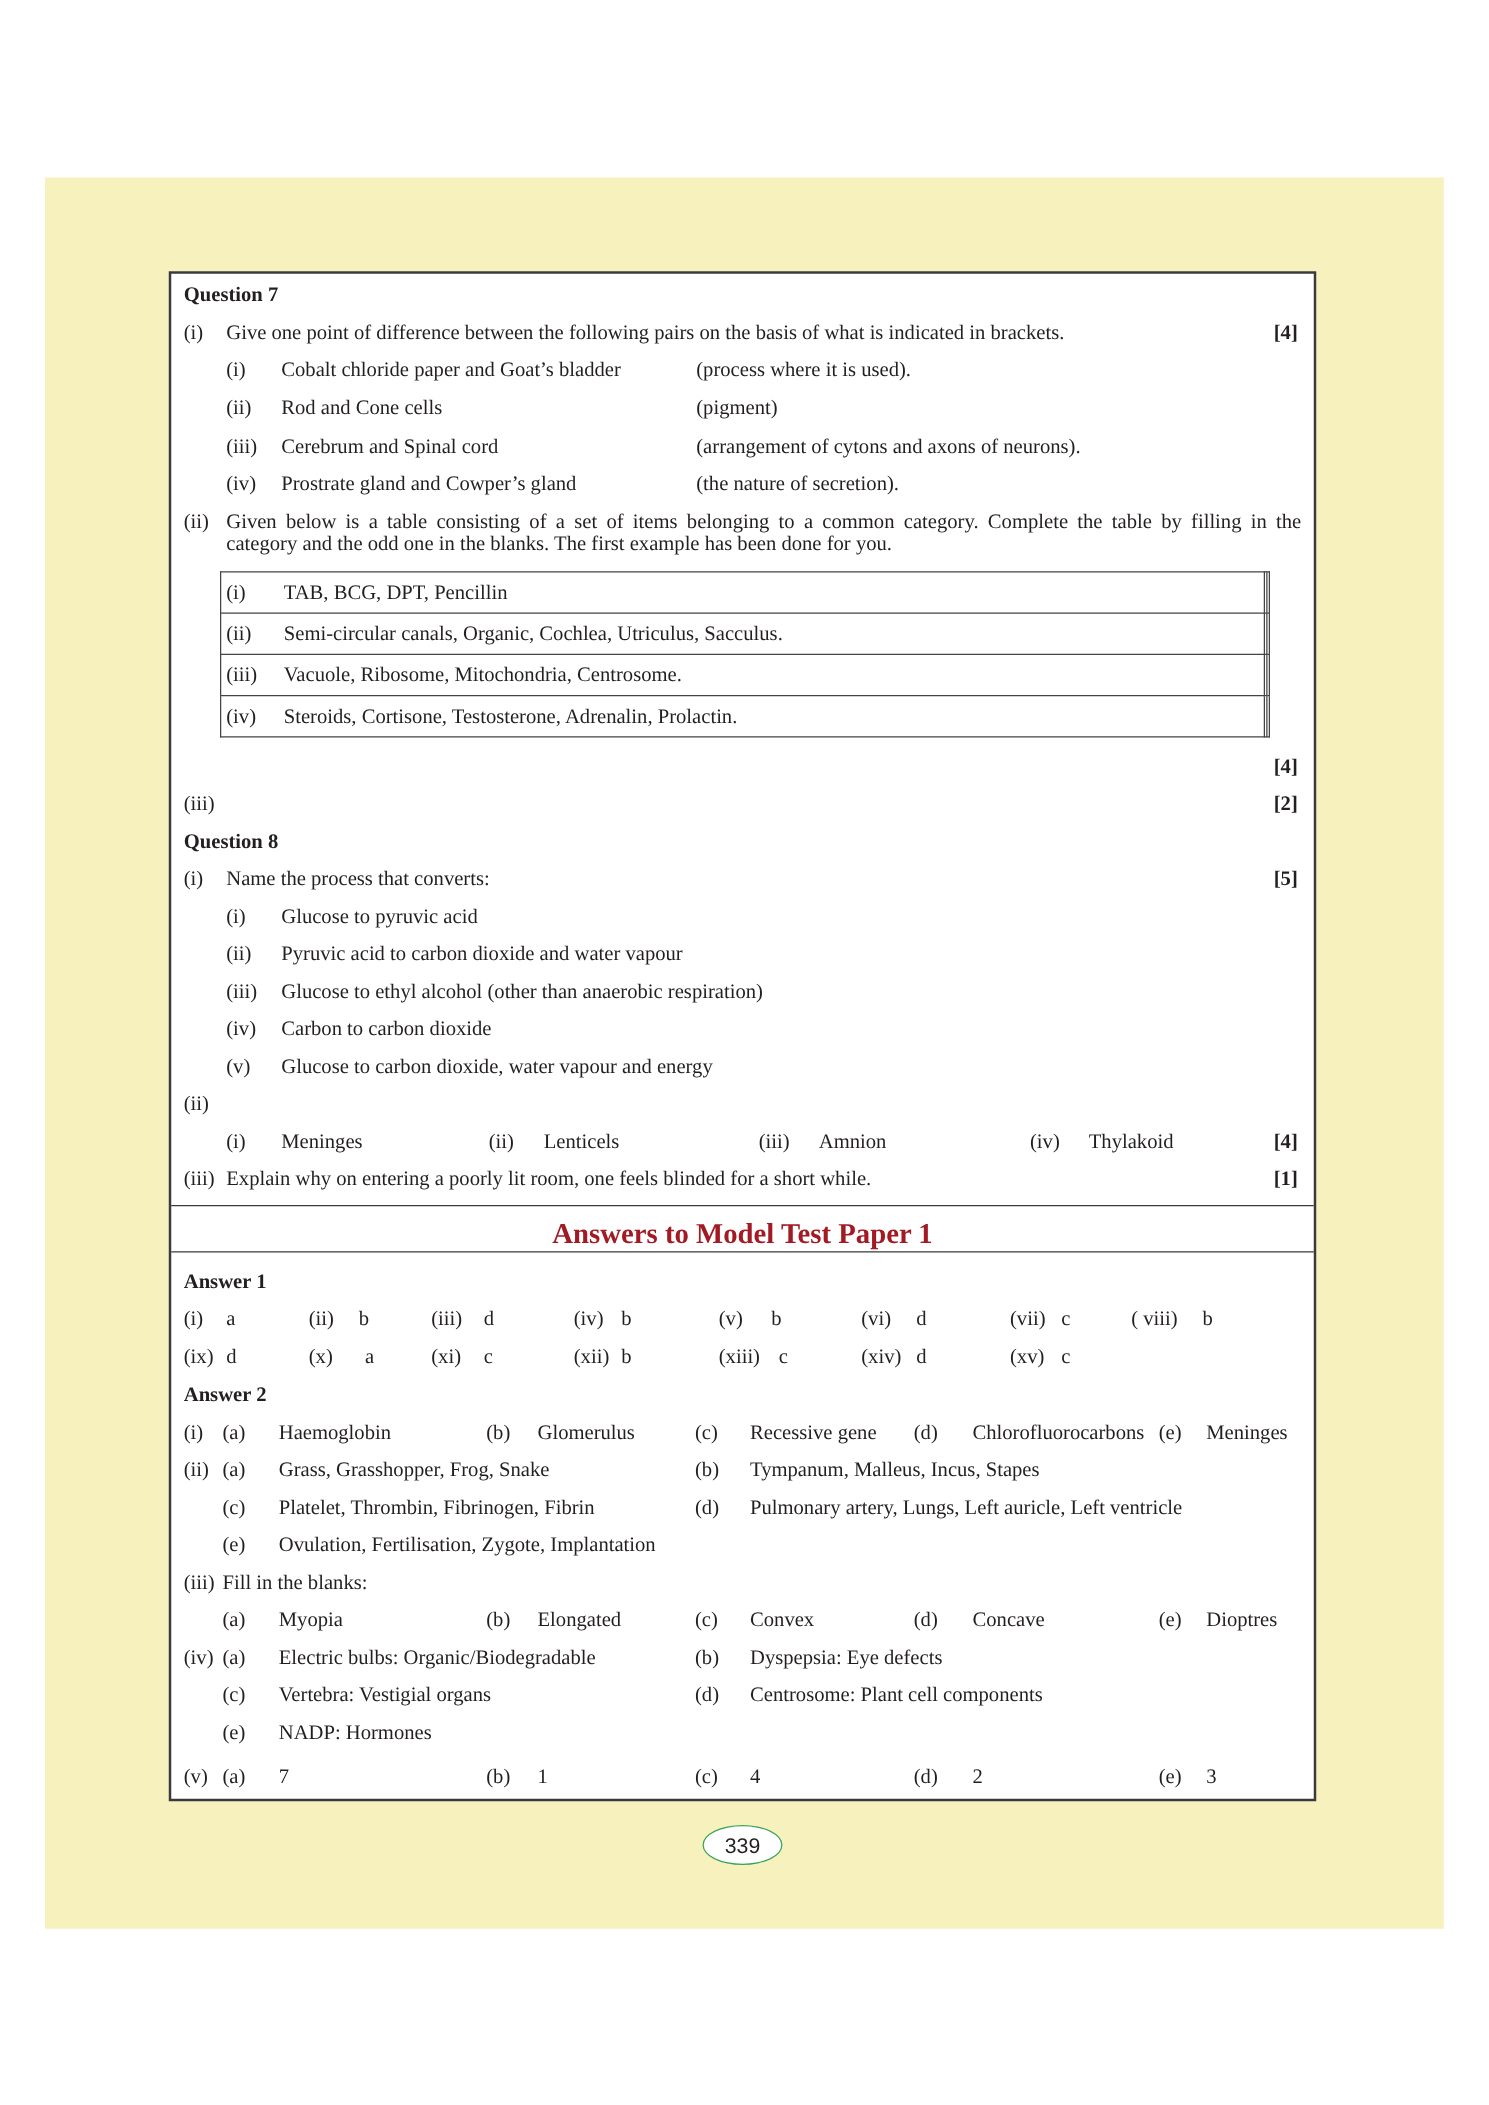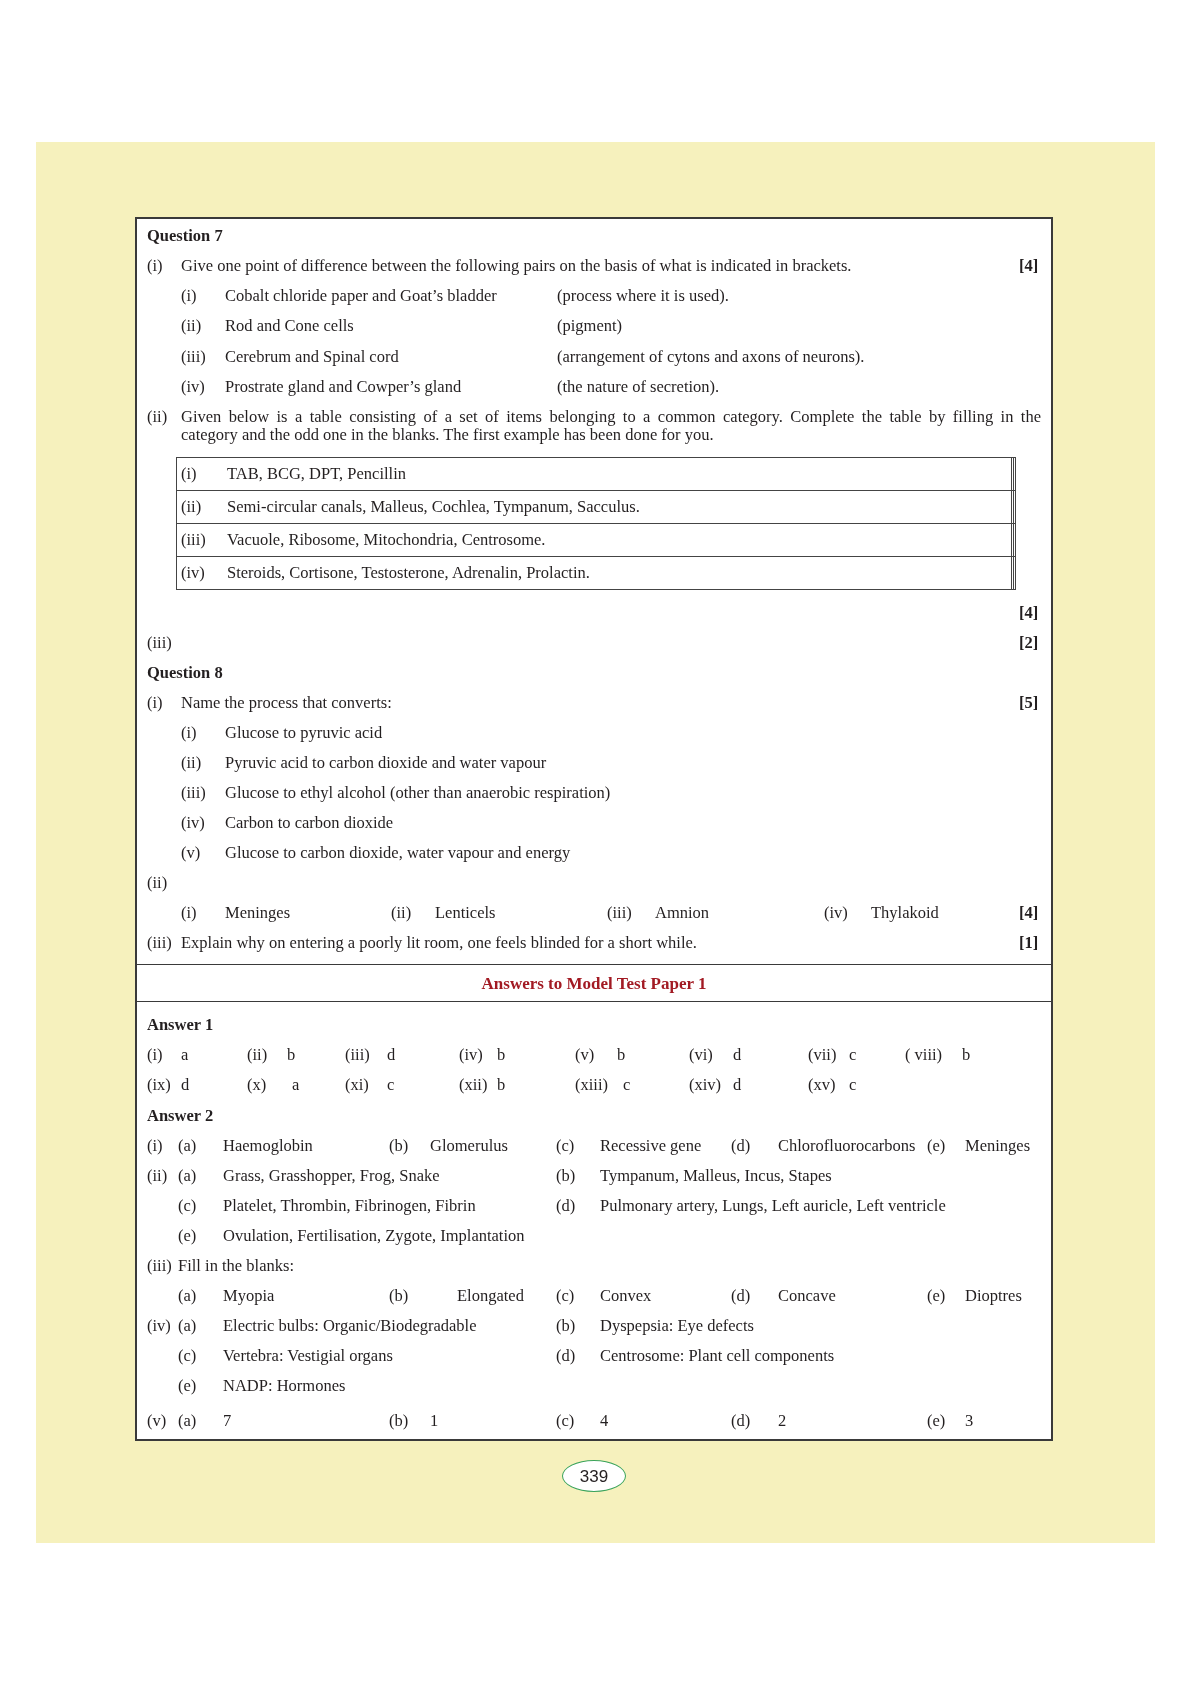--- a/index.html
+++ b/index.html
@@ -7,21 +7,21 @@
   .panel { position:absolute; left:36px; top:142px; width:1119px; height:1401px; background:#f6f1bd; }
   .box { position:absolute; left:135px; top:217px; width:918px; height:1224px; background:#fff; border:2px solid #3a3a3a; box-sizing:border-box; }
   .t { position:absolute; font-size:16.5px; white-space:nowrap; line-height:20px; }
   .b { font-weight:bold; }
   .mk { position:absolute; font-size:16.5px; font-weight:bold; white-space:nowrap; line-height:20px; }
   .tbl { position:absolute; left:39px; top:238px; width:840px; border-collapse:collapse; }
   .tbl td, .tbl th { border:1.5px solid #444; height:32px; font-size:16.5px; padding:0; vertical-align:middle; }
   .tbl th { font-weight:bold; text-align:center; }
   .tbl .num { display:inline-block; width:46px; padding-left:4px; }
   .hline { position:absolute; left:0; width:914px; height:0; border-top:1.5px solid #3a3a3a; }
-  .answers-title { position:absolute; left:0; width:914px; top:755px; text-align:center; color:#a21a23; font-weight:bold; font-size:17px; }
+  .answers-title { position:absolute; left:0; width:914px; top:755px; text-align:center; color:#a21a23; font-weight:bold; font-size:23px; }
   .pagenum { position:absolute; left:562px; top:1460px; width:64px; height:32px; border:1.5px solid #3aa35a; border-radius:50%; background:#fff; text-align:center; line-height:32px; font-family:"Liberation Sans", sans-serif; font-size:17px; box-sizing:border-box; }
 </style>
 </head>
 <body>
 
 <div class="panel"></div>
 
 <div class="box">
 
   <div class="t b" style="left:10px;top:7px;">Question 7</div>
@@ -47,21 +47,21 @@
   <div class="t" style="left:44px;top:206px;">category and the odd one in the blanks. The first example has been done for you.</div>
 
   <table class="tbl">
     <tbody>
     <tr>
       <td><span class="num">(i)</span><span>TAB, BCG, DPT, Pencillin</span></td>
       <td></td>
       <td></td>
     </tr>
     <tr>
-      <td><span class="num">(ii)</span><span>Semi-circular canals, Malleus, Cochlea, Tympanum, Sacculus.</span></td>
+      <td><span class="num">(ii)</span><span>Semi-circular canals, Organic, Cochlea, Utriculus, Sacculus.</span></td>
       <td></td>
       <td></td>
     </tr>
     <tr>
       <td><span class="num">(iii)</span><span>Vacuole, Ribosome, Mitochondria, Centrosome.</span></td>
       <td></td>
       <td></td>
     </tr>
     <tr>
       <td><span class="num">(iv)</span><span>Steroids, Cortisone, Testosterone, Adrenalin, Prolactin.</span></td>
@@ -139,21 +139,21 @@
   <div class="t" style="left:419px;top:977px;">(d)</div>
   <div class="t" style="left:463px;top:977px;">Pulmonary artery, Lungs, Left auricle, Left ventricle</div>
   <div class="t" style="left:41px;top:1007px;">(e)</div>
   <div class="t" style="left:86px;top:1007px;">Ovulation, Fertilisation, Zygote, Implantation</div>
 
   <div class="t" style="left:10px;top:1037px;">(iii)</div>
   <div class="t" style="left:41px;top:1037px;">Fill in the blanks:</div>
   <div class="t" style="left:41px;top:1067px;">(a)</div>
   <div class="t" style="left:86px;top:1067px;">Myopia</div>
   <div class="t" style="left:252px;top:1067px;">(b)</div>
-  <div class="t" style="left:293px;top:1067px;margin-left:27px;">Elongated</div>
+  <div class="t" style="left:293px;top:1067px;">Elongated</div>
   <div class="t" style="left:419px;top:1067px;">(c)</div>
   <div class="t" style="left:463px;top:1067px;">Convex</div>
   <div class="t" style="left:594px;top:1067px;">(d)</div>
   <div class="t" style="left:641px;top:1067px;text-align:right;">Concave</div>
   <div class="t" style="left:790px;top:1067px;">(e)</div>
   <div class="t" style="left:828px;top:1067px;">Dioptres</div>
 
   <div class="t" style="left:10px;top:1097px;">(iv)</div>
   <div class="t" style="left:41px;top:1097px;">(a)</div>
   <div class="t" style="left:86px;top:1097px;">Electric bulbs: Organic/Biodegradable</div>

